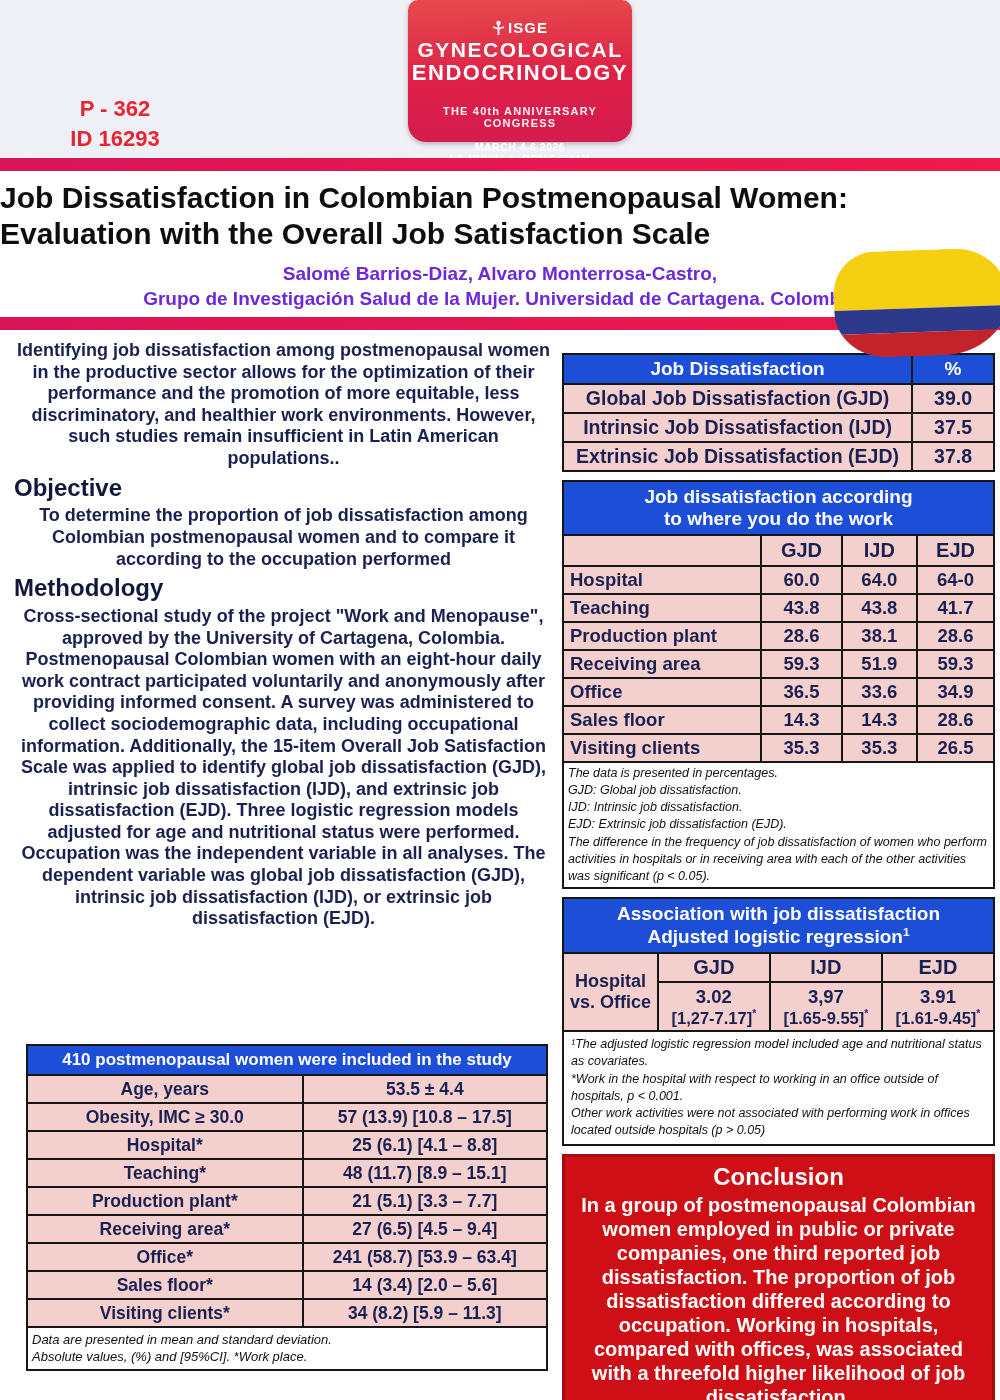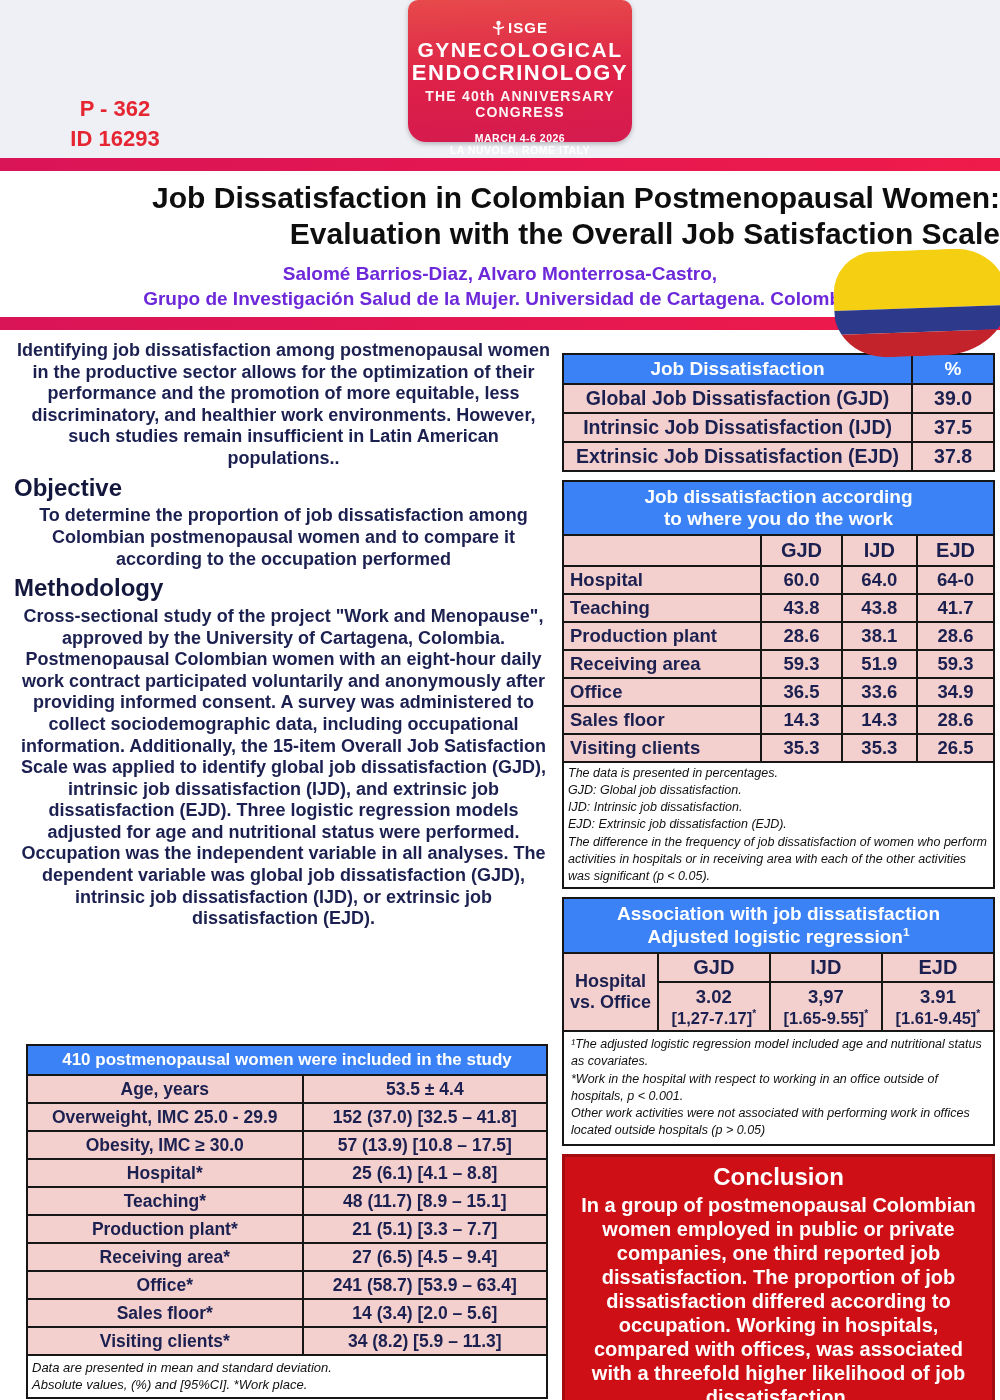--- a/index.html
+++ b/index.html
@@ -17,45 +17,45 @@
              color:#e52531;font-weight:bold;font-size:22px;line-height:1.35;}
 
   .badge{position:absolute;left:408px;top:0;width:224px;height:142px;
          background:linear-gradient(178deg,#e74a4b 0%,#dd2147 55%,#d51a4f 100%);
          border-radius:10px 10px 18px 18px;color:#fff;text-align:center;
          padding-top:19px;box-sizing:border-box;box-shadow:0 2px 5px rgba(0,0,0,.25);}
   .badge .soc{font-size:15px;font-weight:bold;letter-spacing:1px;display:flex;
               align-items:center;justify-content:center;gap:3px;}
   .badge .l1{font-size:21px;font-weight:bold;letter-spacing:1.5px;margin-top:2px;}
   .badge .l2{font-size:22px;font-weight:bold;letter-spacing:1.5px;margin-top:-2px;}
-  .badge .l3{font-size:14px;font-weight:bold;letter-spacing:1.2px;margin-top:2px;opacity:.95;}
+  .badge .l3{font-size:11px;font-weight:bold;letter-spacing:1.2px;margin-top:19px;opacity:.95;}
   .badge .dt{font-size:10.5px;font-weight:bold;margin-top:12px;letter-spacing:.5px;}
   .badge .vn{font-size:10.5px;font-weight:bold;letter-spacing:.5px;}
 
-  .poster-title{position:absolute;top:180px;left:0;width:100%;text-align:right;
+  .poster-title{position:absolute;top:180px;left:0;width:100%;text-align:left;
                 color:#0e0e0e;font-weight:bold;font-size:30px;line-height:1.2;}
   .authors{position:absolute;top:262px;left:0;width:100%;text-align:center;
            color:#6d28d9;font-weight:bold;font-size:19px;line-height:1.3;}
 
   
   .flag{position:absolute;top:250px;right:-8px;width:174px;height:106px;overflow:hidden;
         border-radius:24% 30% 38% 30% / 40% 46% 52% 44%;transform:rotate(-2deg);z-index:5;}
   .flag .y{height:55%;background:#f5cf12;}
   .flag .b{height:22%;background:#2d3a8c;}
   .flag .r{height:23%;background:#c3242c;}
 
   
   .col-left{position:absolute;left:12px;top:340px;width:543px;color:#1b2050;
             font-weight:bold;font-size:18px;line-height:1.2;text-align:center;}
   .col-left p{margin:0 0 2px 0;}
   .col-left h3{text-align:left;font-size:24px;margin:4px 0 3px 2px;color:#13173c;}
 
   table{border-collapse:collapse;}
   th,td{border:2px solid #161616;}
-  .hdr-red{background:#3b82f6;color:#ffffff;font-weight:bold;text-align:center;margin-left:43px;}
+  .hdr-red{background:#1d4ed8;color:#ffffff;font-weight:bold;text-align:center;margin-left:43px;}
   .cell-pink{background:#f3d0cd;color:#1b2050;font-weight:bold;text-align:center;}
   .foot{background:#ffffff;color:#101010;font-weight:normal;font-style:italic;
         text-align:left;padding:4px 7px;line-height:1.38;}
 
   
   .demo-table{position:absolute;left:26px;top:1044px;width:522px;}
   .demo-table th{font-size:17px;padding:4px 2px;}
   .demo-table td{font-size:17.5px;padding:2.5px 4px;}
   .demo-table .c1{width:53%;}
   .demo-table .foot{font-size:13px;}
@@ -148,24 +148,20 @@
       <tr>
           <th class="hdr-red" colspan="2">410 postmenopausal women were included in the study</th>
         </tr>
     </thead>
     <tbody>
       <tr>
           <td class="cell-pink c1">Age, years</td>
           <td class="cell-pink">53.5 ± 4.4</td>
         </tr>
       <tr>
-          <td class="cell-pink c1">Overweight, IMC 25.0 - 29.9</td>
-          <td class="cell-pink">152 (37.0) [32.5 – 41.8]</td>
-        </tr>
-      <tr>
           <td class="cell-pink c1">Obesity, IMC ≥ 30.0</td>
           <td class="cell-pink">57 (13.9) [10.8 – 17.5]</td>
         </tr>
       <tr>
           <td class="cell-pink c1">Hospital*</td>
           <td class="cell-pink">25 (6.1) [4.1 – 8.8]</td>
         </tr>
       <tr>
           <td class="cell-pink c1">Teaching*</td>
           <td class="cell-pink">48 (11.7) [8.9 – 15.1]</td>

